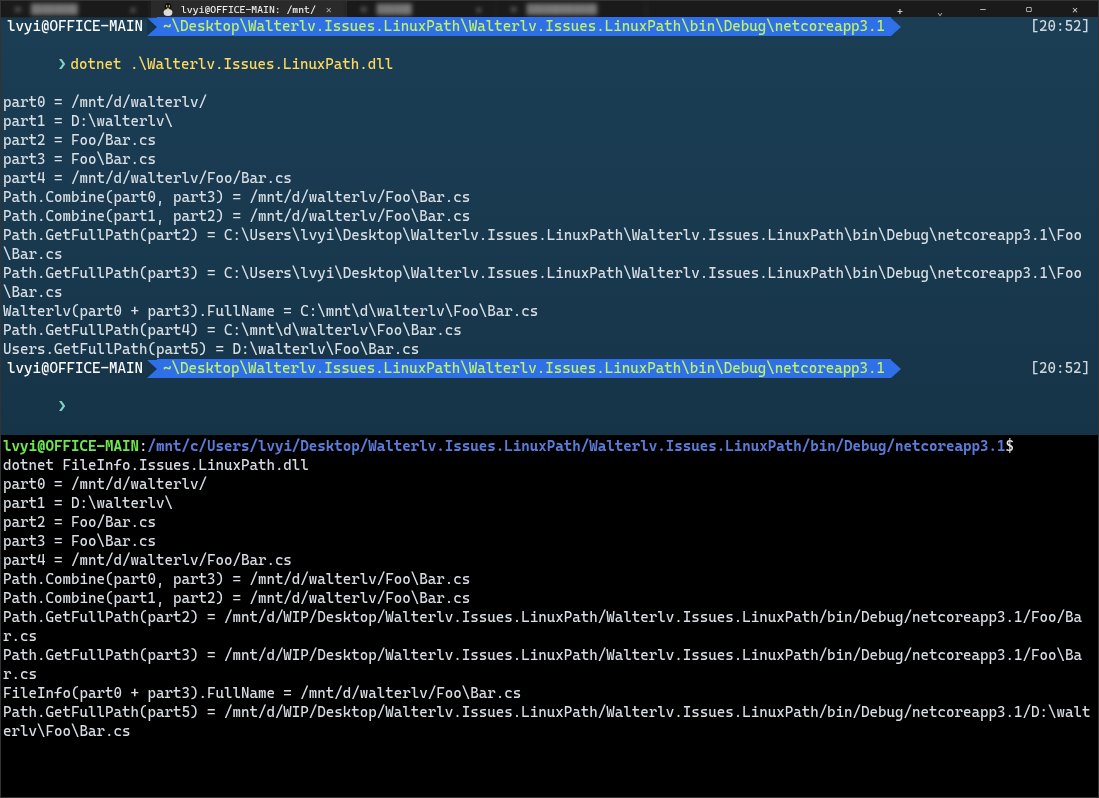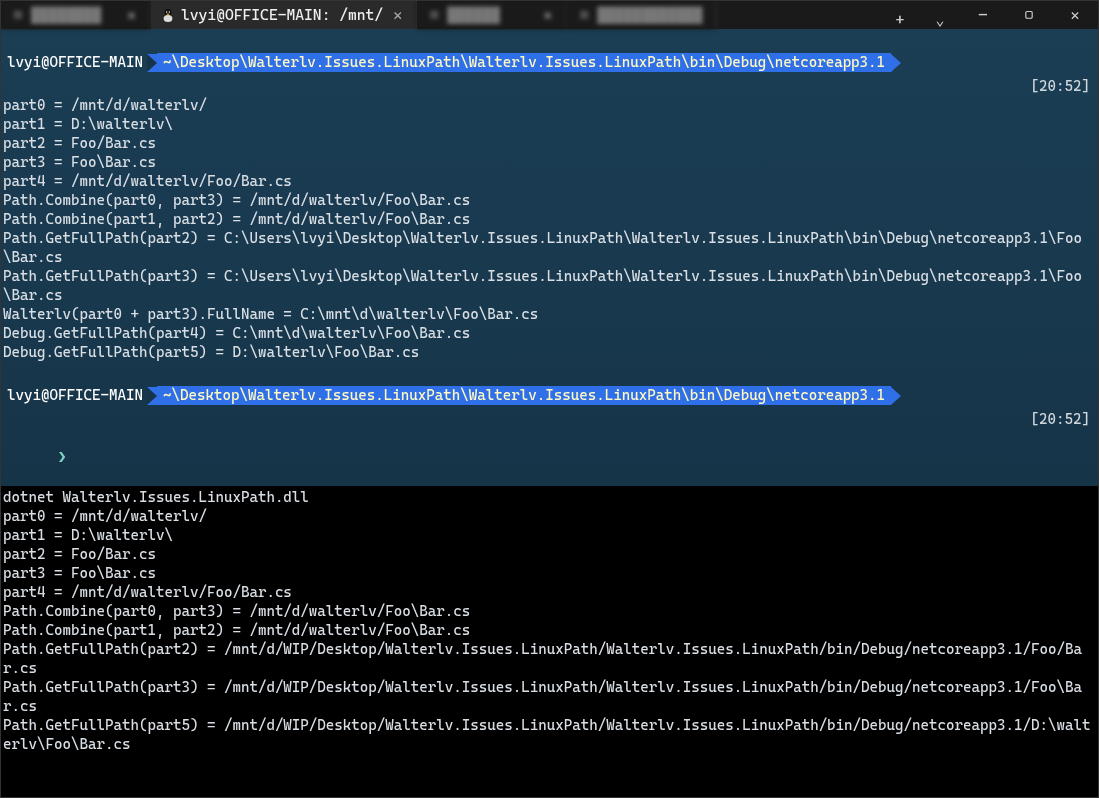--- a/index.html
+++ b/index.html
@@ -1,25 +1,25 @@
 <!DOCTYPE html>
 <html><head>
 <meta charset="utf-8">
 <style>
   * { margin: 0; padding: 0; box-sizing: border-box; }
   html, body { width: 1099px; height: 798px; overflow: hidden; font-family: 'Consolas', 'Cascadia Code', monospace; }
   body { background: #1a3a52; display: flex; flex-direction: column; border: 1px solid #333; }
 
   .titlebar {
-    height: 28px;
+    height: 16px;
     background: #1a1a1a;
     display: flex;
     align-items: flex-end;
     color: #ccc;
-    font-size: 15px;
+    font-size: 10px;
     user-select: none;
   }
   .tabs { display: flex; height: 100%; flex: 1; align-items: stretch; }
   .tab {
     display: flex; align-items: center;
     padding: 0 10px;
     gap: 6px;
     border-right: 1px solid #333;
     background: #1a1a1a;
     color: #888;
@@ -47,40 +47,40 @@
 
   .top-panel { background: linear-gradient(#1b3e55,#163448); padding: 0 2px; }
   .bot-panel { background: #000; padding: 2px; flex:1; }
 
   .line { white-space: pre-wrap; word-break: break-all; }
   .prompt-row { display:flex; align-items:center; flex-wrap:wrap;}
 
   .ps-user { color:#fff; background:transparent; padding:0 4px;}
   .ps-path {
     background:#2f6fe8;
-    color:#fef9c3;
+    color:#bef264;
     padding:0 6px;
     position:relative;
   }
   .ps-path-cap {
     display:inline-block;
     width:0;height:0;
     border-top:9.5px solid transparent;
     border-bottom:9.5px solid transparent;
     border-left:10px solid #2f6fe8;
   }
   .ps-path-capL {
     display:inline-block;
     width:0;height:0;
     border-top:9.5px solid transparent;
     border-bottom:9.5px solid transparent;
     border-left:10px solid #163448;
     background:#2f6fe8;
   }
-  .ps-time { margin-left:auto; color:#cfd8dc; padding-right:6px;margin-top:48px;}
+  .ps-time { margin-left:auto; color:#cfd8dc; padding-right:6px;}
 
   .cmd-caret { color:#7fd1c5; padding:0 4px;}
   .cmd-text { color:#ffd85e; }
 
   .bash-user { color:#6de84a; font-weight:bold;}
   .bash-path { color:#5a7bd8; font-weight:bold;}
   .bash-dollar { color:#e8e8e8; }
 </style>
 </head>
 <body>
@@ -127,57 +127,62 @@
 <div class="terminal">
   <div class="top-panel">
 
     <div class="prompt-row">
       <span class="ps-user">lvyi@OFFICE-MAIN</span>
       <span class="ps-path-capL"></span>
       <span class="ps-path">~\Desktop\Walterlv.Issues.LinuxPath\Walterlv.Issues.LinuxPath\bin\Debug\netcoreapp3.1</span>
       <span class="ps-path-cap"></span>
       <span class="ps-time">[20:52]</span>
     </div>
+    <div class="line">
+      <span class="cmd-caret">❯</span><span class="cmd-text">dotnet .\Walterlv.Issues.LinuxPath.dll</span>
+    </div>
 
     <div id="ps-out">
         <div class="line">part0 = /mnt/d/walterlv/</div>
         <div class="line">part1 = D:\walterlv\</div>
         <div class="line">part2 = Foo/Bar.cs</div>
         <div class="line">part3 = Foo\Bar.cs</div>
         <div class="line">part4 = /mnt/d/walterlv/Foo/Bar.cs</div>
         <div class="line">Path.Combine(part0, part3) = /mnt/d/walterlv/Foo\Bar.cs</div>
         <div class="line">Path.Combine(part1, part2) = /mnt/d/walterlv/Foo\Bar.cs</div>
         <div class="line">Path.GetFullPath(part2) = C:\Users\lvyi\Desktop\Walterlv.Issues.LinuxPath\Walterlv.Issues.LinuxPath\bin\Debug\netcoreapp3.1\Foo\Bar.cs</div>
         <div class="line">Path.GetFullPath(part3) = C:\Users\lvyi\Desktop\Walterlv.Issues.LinuxPath\Walterlv.Issues.LinuxPath\bin\Debug\netcoreapp3.1\Foo\Bar.cs</div>
         <div class="line">Walterlv(part0 + part3).FullName = C:\mnt\d\walterlv\Foo\Bar.cs</div>
-        <div class="line">Debug.GetFullPath(part4) = C:\mnt\d\walterlv\Foo\Bar.cs</div>
-        <div class="line">Debug.GetFullPath(part5) = D:\walterlv\Foo\Bar.cs</div>
+        <div class="line">Path.GetFullPath(part4) = C:\mnt\d\walterlv\Foo\Bar.cs</div>
+        <div class="line">Users.GetFullPath(part5) = D:\walterlv\Foo\Bar.cs</div>
       </div>
 
     <div class="prompt-row">
       <span class="ps-user">lvyi@OFFICE-MAIN</span>
       <span class="ps-path-capL"></span>
       <span class="ps-path">~\Desktop\Walterlv.Issues.LinuxPath\Walterlv.Issues.LinuxPath\bin\Debug\netcoreapp3.1</span>
       <span class="ps-path-cap"></span>
       <span class="ps-time">[20:52]</span>
     </div>
     <div class="line">
       <span class="cmd-caret">❯</span>
     </div>
   </div>
 
   <div class="bot-panel">
-    <div class="line">dotnet Walterlv.Issues.LinuxPath.dll</div>
+    <div class="line"><span class="bash-user">lvyi@OFFICE-MAIN</span><span class="bash-dollar">:</span><span class="bash-path">/mnt/c/Users/lvyi/Desktop/Walterlv.Issues.LinuxPath/Walterlv.Issues.LinuxPath/bin/Debug/netcoreapp3.1</span><span class="bash-dollar">$</span></div>
+    <div class="line">dotnet FileInfo.Issues.LinuxPath.dll</div>
     <div id="bash-out">
         <div class="line">part0 = /mnt/d/walterlv/</div>
         <div class="line">part1 = D:\walterlv\</div>
         <div class="line">part2 = Foo/Bar.cs</div>
         <div class="line">part3 = Foo\Bar.cs</div>
         <div class="line">part4 = /mnt/d/walterlv/Foo/Bar.cs</div>
         <div class="line">Path.Combine(part0, part3) = /mnt/d/walterlv/Foo\Bar.cs</div>
         <div class="line">Path.Combine(part1, part2) = /mnt/d/walterlv/Foo\Bar.cs</div>
         <div class="line">Path.GetFullPath(part2) = /mnt/d/WIP/Desktop/Walterlv.Issues.LinuxPath/Walterlv.Issues.LinuxPath/bin/Debug/netcoreapp3.1/Foo/Bar.cs</div>
         <div class="line">Path.GetFullPath(part3) = /mnt/d/WIP/Desktop/Walterlv.Issues.LinuxPath/Walterlv.Issues.LinuxPath/bin/Debug/netcoreapp3.1/Foo\Bar.cs</div>
+        <div class="line">FileInfo(part0 + part3).FullName = /mnt/d/walterlv/Foo\Bar.cs</div>
         <div class="line">Path.GetFullPath(part5) = /mnt/d/WIP/Desktop/Walterlv.Issues.LinuxPath/Walterlv.Issues.LinuxPath/bin/Debug/netcoreapp3.1/D:\walterlv\Foo\Bar.cs</div>
       </div>
 
   </div>
 </div>
 
 </body></html>

